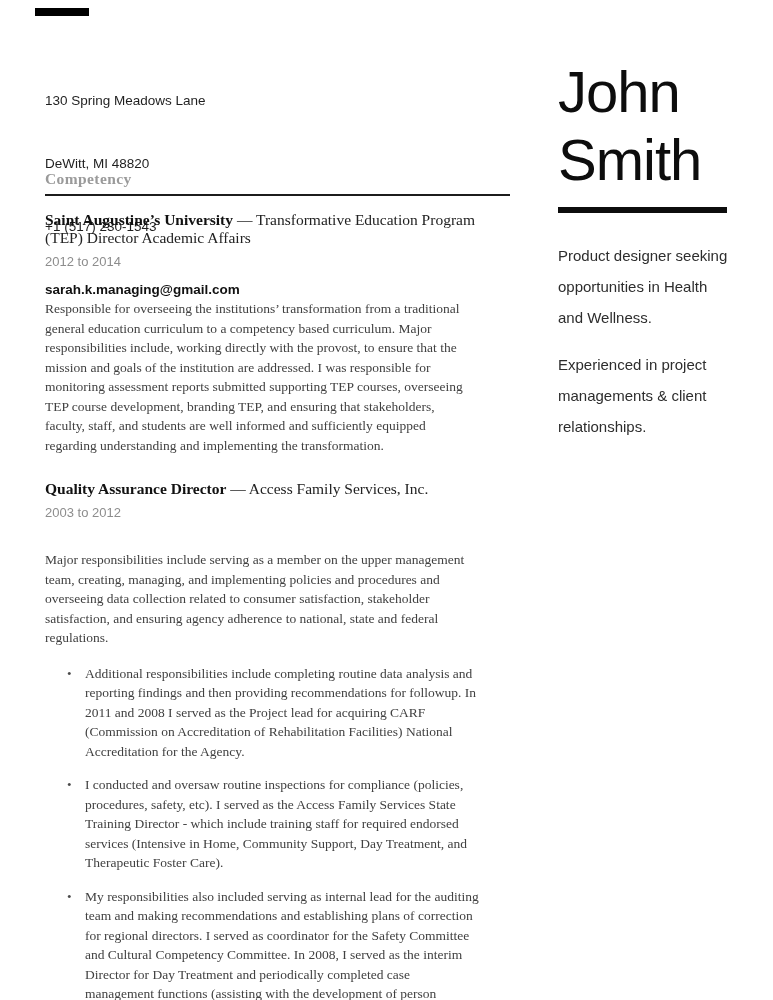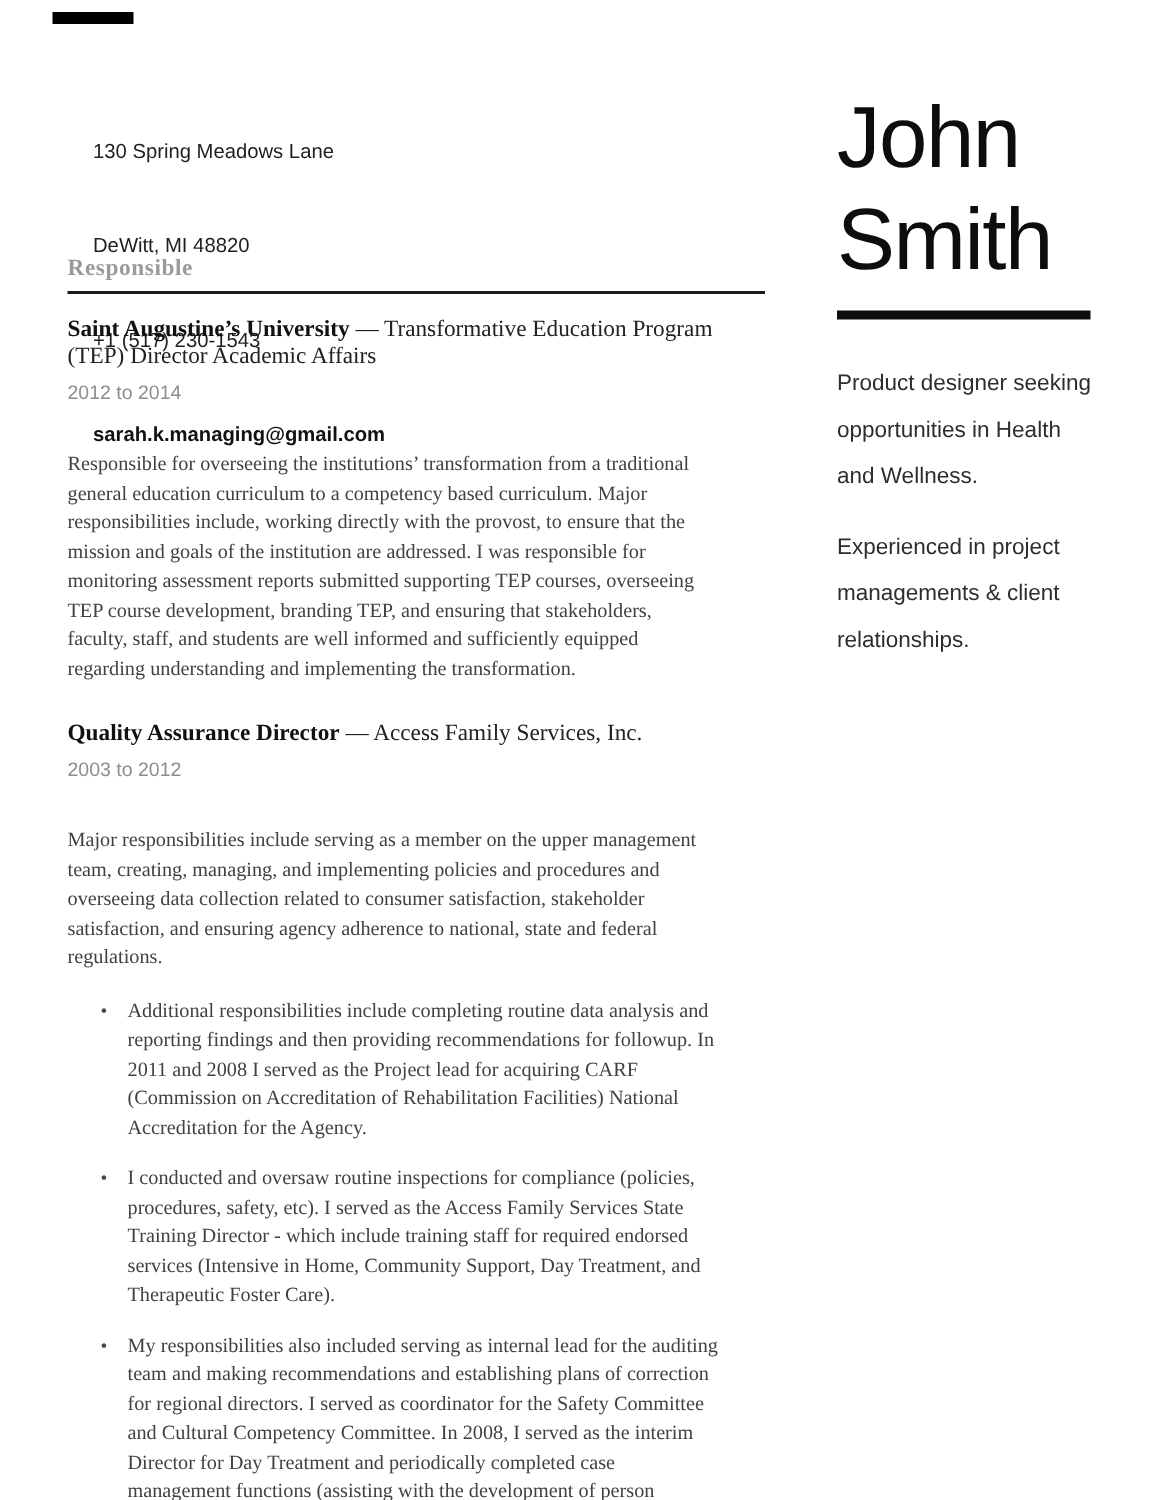--- a/index.html
+++ b/index.html
@@ -26,21 +26,21 @@
     left: 35px;
     top: 8px;
     width: 54px;
     height: 8px;
     background: #000000;
   }
 
   
   .contact {
     position: absolute;
-    left: 62px;
+    left: 45px;
     top: 48px;
     font-family: "Liberation Sans", sans-serif;
     font-size: 13.5px;
     line-height: 21px;
     color: #1f1f1f;
     white-space: pre;
   }
   .contact .email {
     font-weight: 700;
     color: #111111;
@@ -165,21 +165,21 @@
   <div class="black-mark"></div>
 
   <header class="contact">
     <div>130 Spring Meadows Lane</div>
     <div>DeWitt, MI 48820</div>
     <div>+1 (517) 230-1543</div>
     <div class="email">sarah.k.managing@gmail.com</div>
   </header>
 
   <section class="main">
-    <h2 class="section-heading">Responsible</h2>
+    <h2 class="section-heading">Competency</h2>
     <div class="section-rule"></div>
 
     <article class="job job1">
       <h3 class="job-title"><span class="org">Saint Augustine’s University</span><span> — Transformative Education Program
 (TEP) Director Academic Affairs</span></h3>
       <div class="dates">2012 to 2014</div>
       <p class="desc">Responsible for overseeing the institutions’ transformation from a traditional
 general education curriculum to a competency based curriculum. Major
 responsibilities include, working directly with the provost, to ensure that the
 mission and goals of the institution are addressed. I was responsible for

